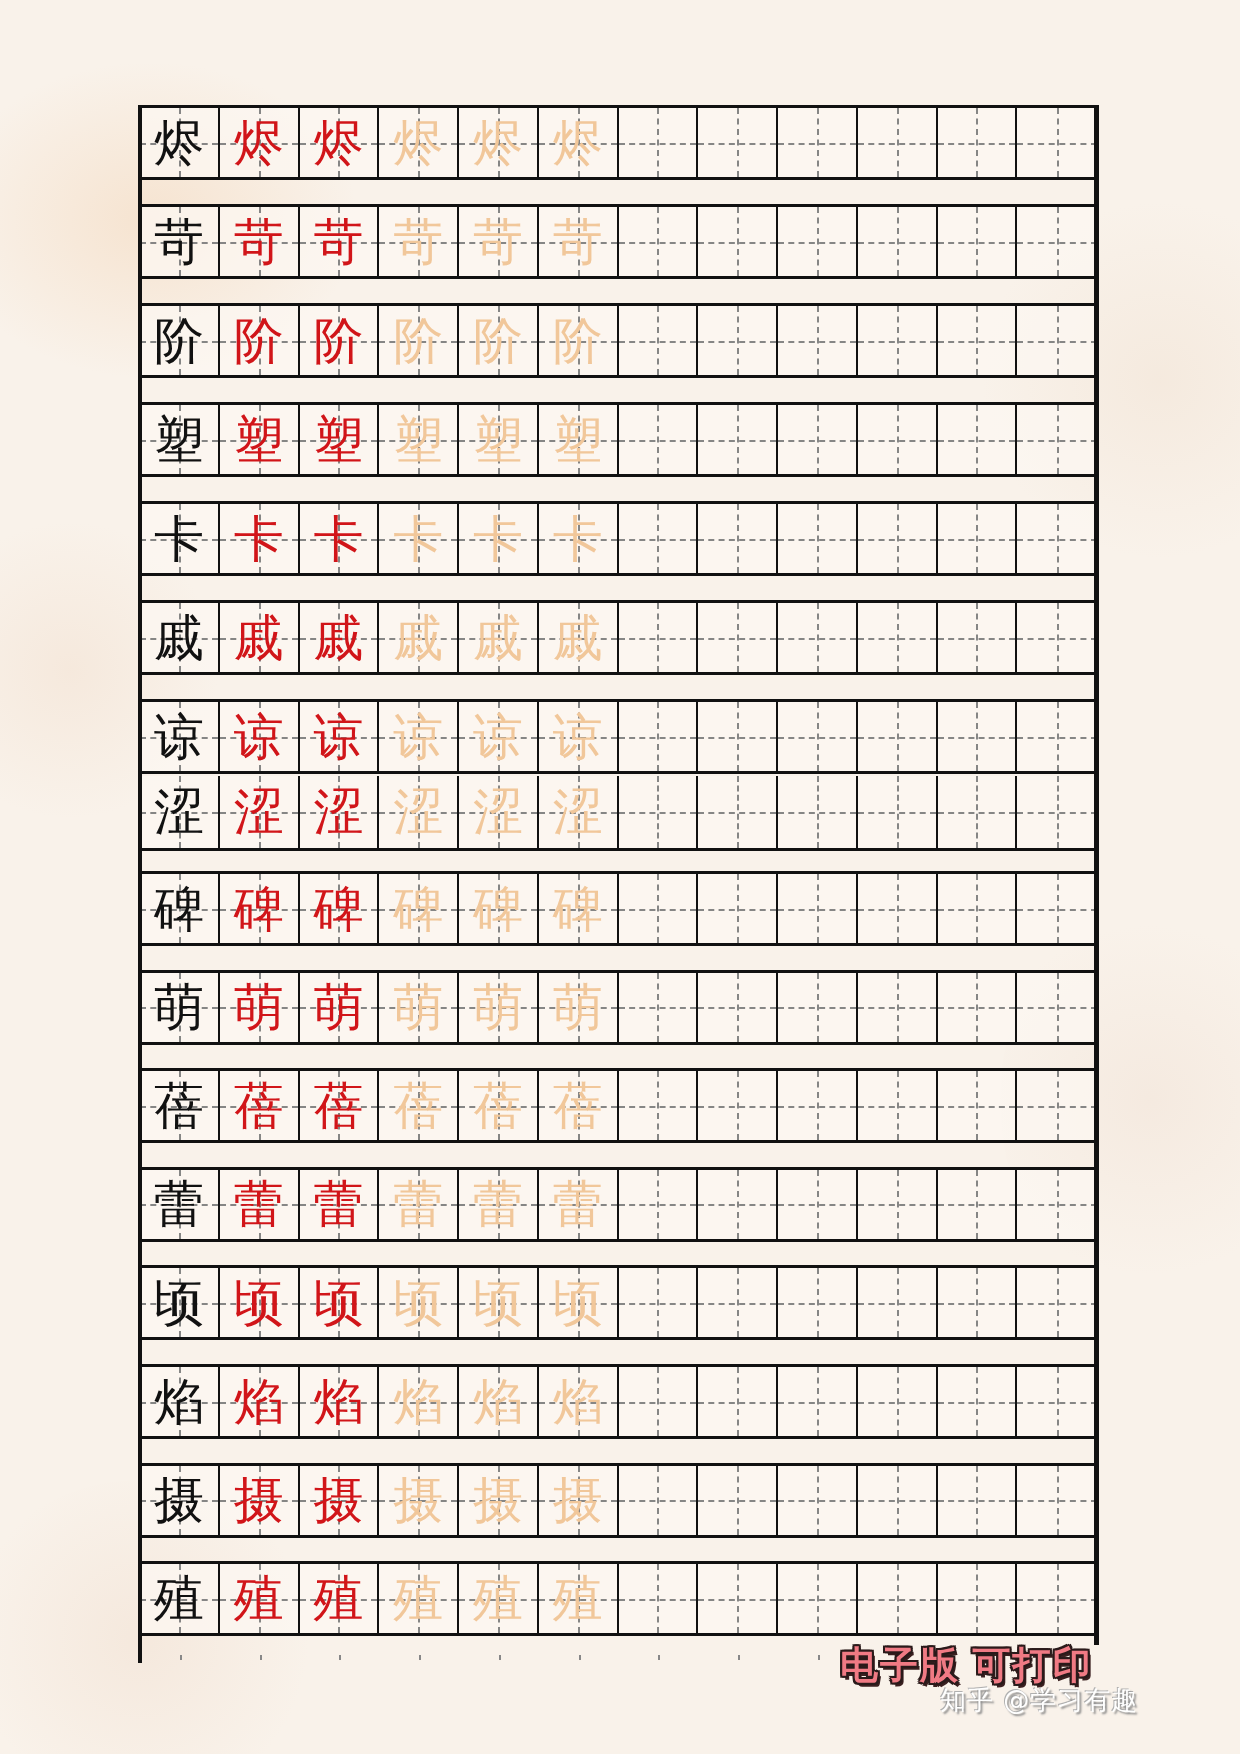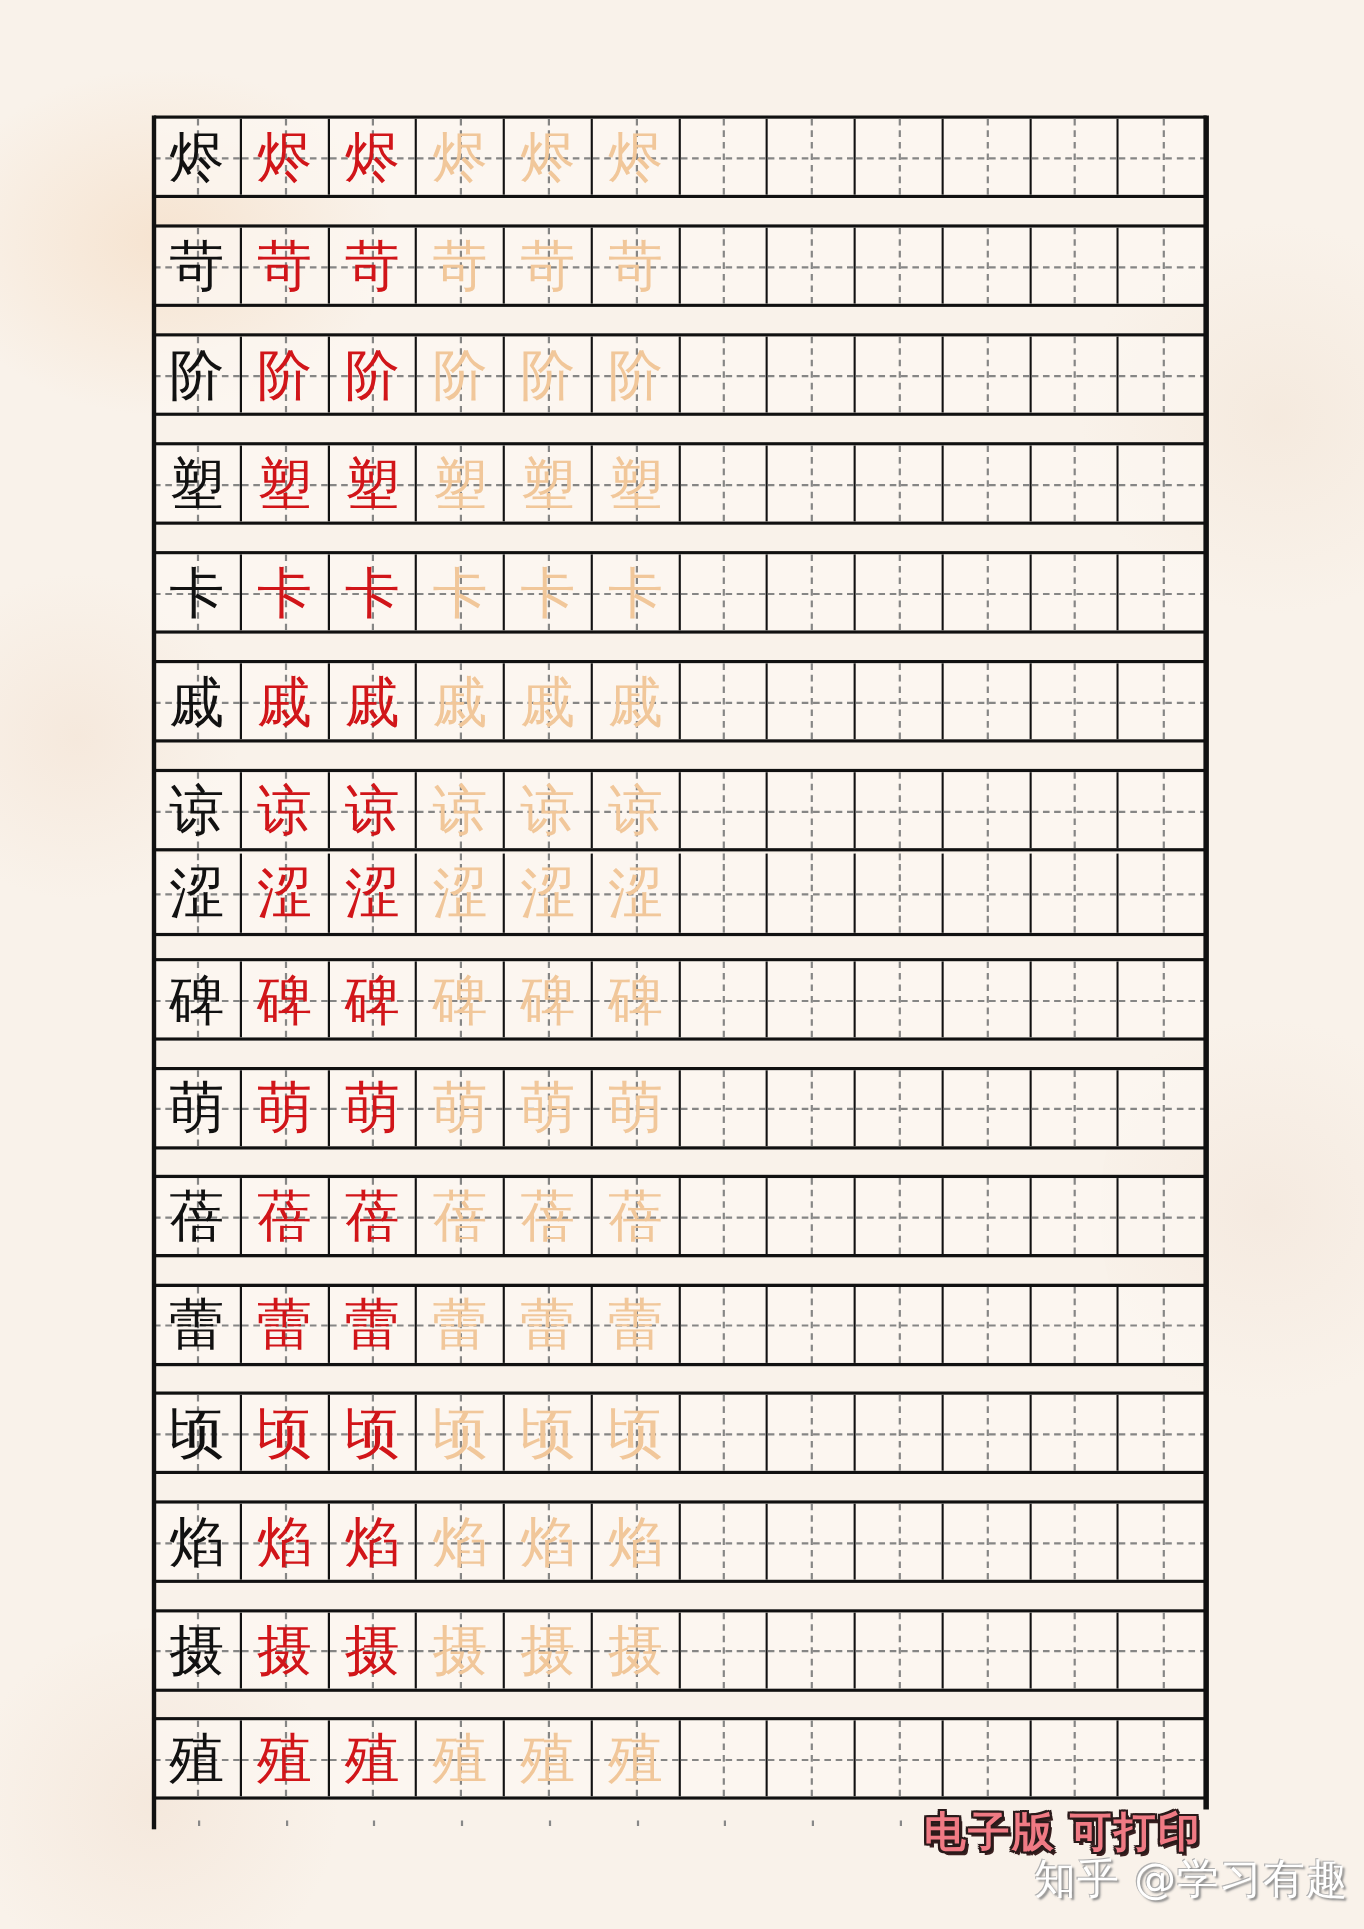--- a/index.html
+++ b/index.html
@@ -43,21 +43,21 @@
   .tail-ticks span::after { content: ""; position: absolute; left: 50%; top: 0; width: 2px; height: 5px; background: #888; }
   .label {
     position: absolute; left: 840px; top: 1640px;
     font-family: Liberation Sans, sans-serif; font-weight: bold; font-size: 38px; letter-spacing: 2px;
     color: #f07a84;
     text-shadow: -2px -2px 0 #2a1a1a, 2px -2px 0 #2a1a1a, -2px 2px 0 #2a1a1a, 2px 2px 0 #2a1a1a,
                  0 2px 0 #2a1a1a, 0 -2px 0 #2a1a1a, 2px 0 0 #2a1a1a, -2px 0 0 #2a1a1a, 3px 4px 0 #3a2020;
   }
   .watermark {
     position: absolute; left: 940px; top: 1683px;
-    font-family: "DejaVu Sans", sans-serif; font-size: 38px; color: #ffffff;
+    font-family: "DejaVu Sans", sans-serif; font-size: 26px; color: #ffffff;
     text-shadow: 2px 2px 2px #8a8a8a, -1px -1px 0 #b0b0b0;
     letter-spacing: 1px;
   }
 </style>
 </head>
 <body>
 
 <div class="bg-deco" style="left:-60px;top:60px;width:420px;height:320px;background:radial-gradient(ellipse at center, rgba(240,200,160,.35), rgba(249,242,234,0) 70%);"></div>
 <div class="bg-deco" style="left:-80px;top:520px;width:300px;height:300px;background:radial-gradient(circle, rgba(235,205,180,.25), rgba(249,242,234,0) 70%);"></div>
 <div class="bg-deco" style="left:-40px;top:1480px;width:360px;height:320px;background:radial-gradient(circle, rgba(235,210,190,.3), rgba(249,242,234,0) 70%);"></div>

